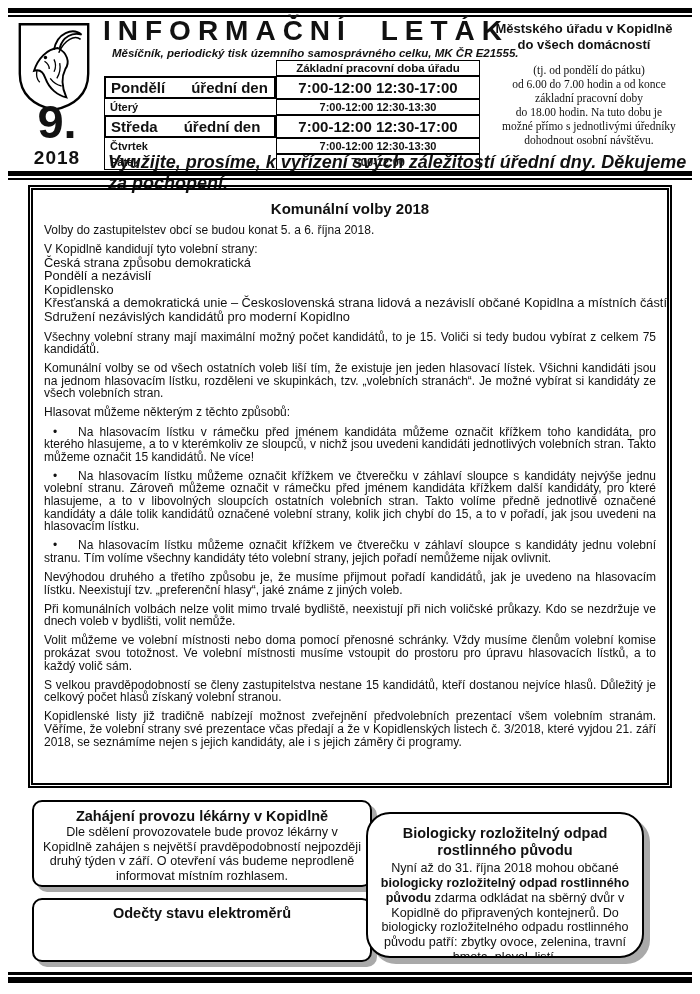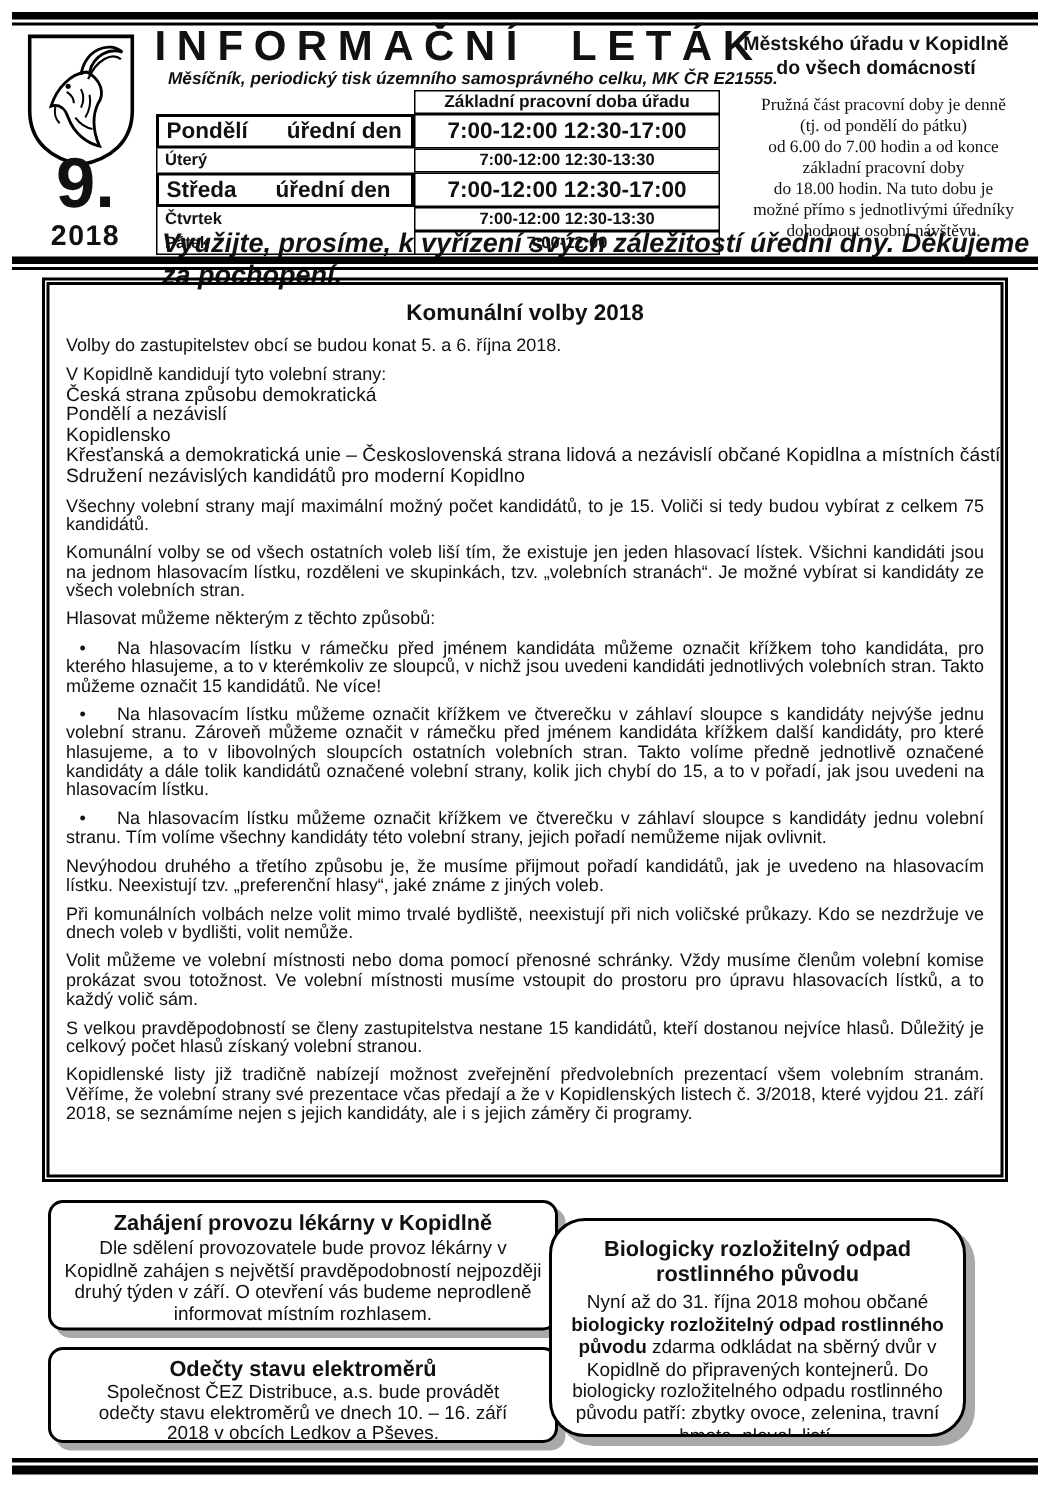--- a/index.html
+++ b/index.html
@@ -130,21 +130,20 @@
     </div>
     <div class="cell time t-small">7:00-12:00 12:30-13:30</div>
 
     <div class="cell day-small day-last">
       <span>Pátek</span>
     </div>
     <div class="cell time t-small">7:00-12:00</div>
   </div>
 
   <div class="abs flex-note">
-    <div>Pružná část pracovní doby je denně</div>
     <div>(tj. od pondělí do pátku)</div>
     <div>od 6.00 do 7.00 hodin a od konce</div>
     <div>základní pracovní doby</div>
     <div>do 18.00 hodin. Na tuto dobu je</div>
     <div>možné přímo s jednotlivými úředníky</div>
     <div>dohodnout osobní návštěvu.</div>
   </div>
 
   <div class="abs notice">Využijte, prosíme, k vyřízení svých záležitostí úřední dny.  Děkujeme za pochopení.</div>
 </header>
@@ -184,21 +183,20 @@
 </main>
 
 <section>
   <div class="round-box pharmacy-box">
     <h3>Zahájení provozu lékárny v Kopidlně</h3>
     <div class="body">Dle sdělení provozovatele bude provoz lékárny v Kopidlně zahájen s největší pravděpodobností nejpozději druhý týden v září. O otevření vás budeme neprodleně informovat místním rozhlasem.</div>
   </div>
 
   <div class="round-box meters-box">
     <h3>Odečty stavu elektroměrů</h3>
-    <div class="body">Společnost ČEZ Distribuce, a.s. bude provádět odečty stavu elektroměrů ve dnech 10. – 16. září 2018 v obcích Ledkov a Pševes.</div>
   </div>
 
   <div class="round-box bio-box">
     <h3>
       <div>Biologicky rozložitelný odpad</div>
       <div>rostlinného původu</div>
     </h3>
     <div class="body"><span>Nyní až do 31. října 2018 mohou občané </span><span class="seg-bold">biologicky rozložitelný odpad rostlinného původu</span><span> zdarma odkládat na sběrný dvůr v Kopidlně do připravených kontejnerů. Do biologicky rozložitelného odpadu rostlinného původu patří:  zbytky  ovoce, zelenina, travní hmota, plevel, listí.</span></div>
   </div>
 </section>

